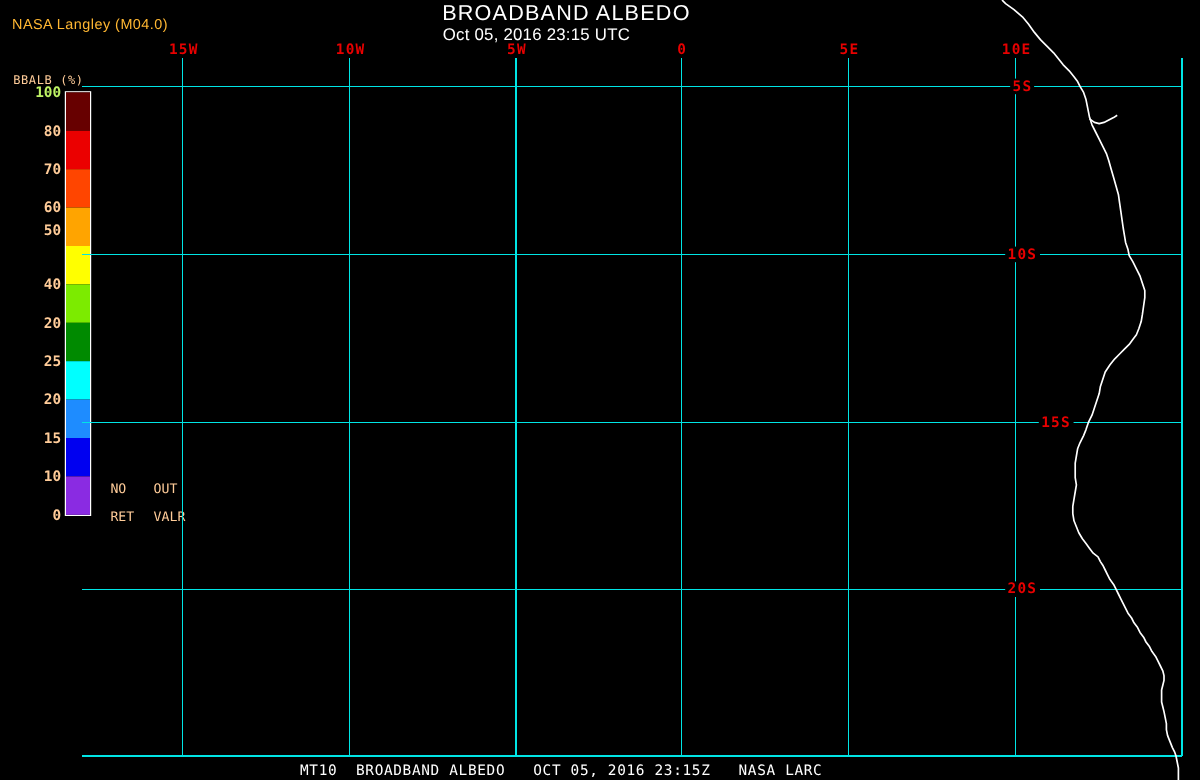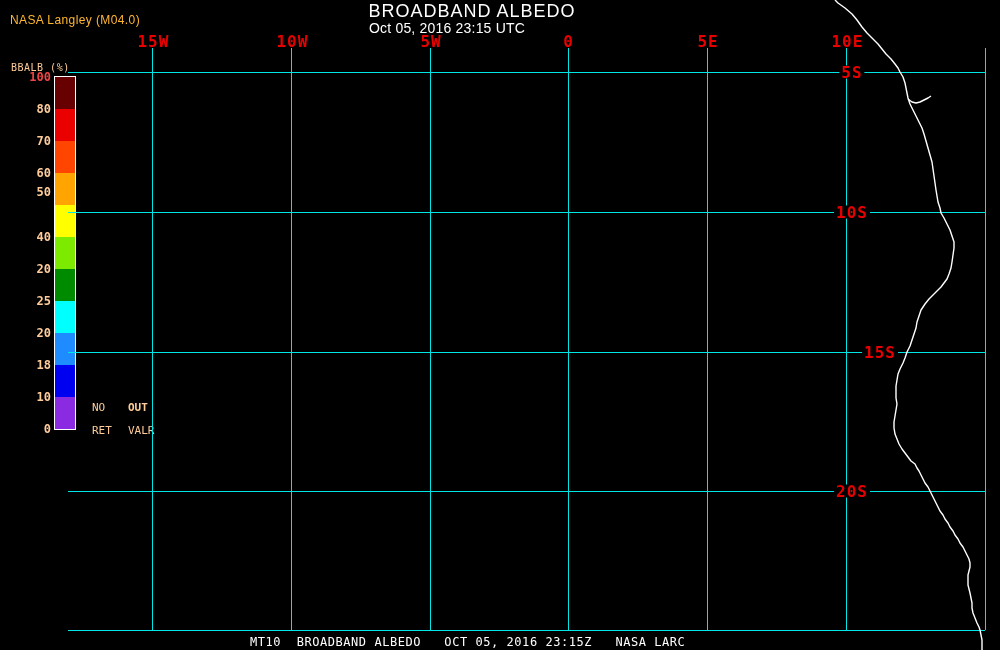--- a/index.html
+++ b/index.html
@@ -10,21 +10,21 @@
               font-size:12px;letter-spacing:0.4px;}
   .title{top:1px;font-family:"Liberation Sans",sans-serif;font-size:18px;
          letter-spacing:1px;color:#fff;transform:translateX(-50%);white-space:pre;}
   .subtitle{top:20px;font-family:"Liberation Sans",sans-serif;font-size:14px;
             letter-spacing:0.2px;color:#fff;transform:translateX(-50%);white-space:pre;}
   .cb-label{left:11px;top:62px;font-size:10px;letter-spacing:0.5px;}
   .cb-frame{left:54px;top:76px;width:20px;height:352px;border:1px solid #fff;}
   .cb-band{width:20px;height:32px;}
   .cb-tick{position:absolute;left:6px;width:45px;text-align:right;
            font-size:12px;font-weight:bold;line-height:12px;}
-  .lon-label,.lat-label{position:absolute;font-size:16px;font-weight:bold;
+  .lon-label,.lat-label{position:absolute;font-size:12px;font-weight:bold;
            letter-spacing:1px;line-height:13px;background:#000;padding:0 2px;
            white-space:pre;z-index:5;}
   .legend{left:92px;top:402px;font-size:11px;line-height:12px;}
   .legend-row{display:flex;gap:14px;margin-bottom:11px;white-space:pre;}
   .legend-cell{min-width:22px;}
   .footer{left:250px;top:635px;font-size:12px;letter-spacing:0.55px;
           color:#fff;white-space:pre;z-index:6;}
   svg{position:absolute;left:0;top:0;z-index:1;}
 </style>
 </head>
@@ -64,36 +64,36 @@
       <div class="cb-band" style="background: rgb(255, 164, 0);"></div>
       <div class="cb-band" style="background: rgb(255, 255, 0);"></div>
       <div class="cb-band" style="background: rgb(124, 235, 0);"></div>
       <div class="cb-band" style="background: rgb(0, 138, 0);"></div>
       <div class="cb-band" style="background: rgb(0, 255, 255);"></div>
       <div class="cb-band" style="background: rgb(30, 140, 255);"></div>
       <div class="cb-band" style="background: rgb(0, 0, 240);"></div>
       <div class="cb-band" style="background: rgb(138, 43, 226);"></div>
     </div>
   <div id="colorbar-ticks">
-      <div class="cb-tick" style="color: #ef4444; top: 71px;">100</div>
+      <div class="cb-tick" style="color: #bef264; top: 71px;">100</div>
       <div class="cb-tick" style="color: rgb(255, 204, 153); top: 103px;">80</div>
       <div class="cb-tick" style="color: rgb(255, 204, 153); top: 135px;">70</div>
       <div class="cb-tick" style="color: rgb(255, 204, 153); top: 167px;">60</div>
       <div class="cb-tick" style="color: rgb(255, 204, 153); top: 186px;">50</div>
       <div class="cb-tick" style="color: rgb(255, 204, 153); top: 231px;">40</div>
       <div class="cb-tick" style="color: rgb(255, 204, 153); top: 263px;">20</div>
       <div class="cb-tick" style="color: rgb(255, 204, 153); top: 295px;">25</div>
       <div class="cb-tick" style="color: rgb(255, 204, 153); top: 327px;">20</div>
-      <div class="cb-tick" style="color: rgb(255, 204, 153); top: 359px;">18</div>
+      <div class="cb-tick" style="color: rgb(255, 204, 153); top: 359px;">15</div>
       <div class="cb-tick" style="color: rgb(255, 204, 153); top: 391px;">10</div>
       <div class="cb-tick" style="color: rgb(255, 204, 153); top: 423px;">0</div>
     </div>
 
   <div class="abs legend" id="legend">
-      <div class="legend-row"><div class="legend-cell" style="color: rgb(255, 204, 153);">NO</div><div class="legend-cell" style="color: rgb(255, 204, 153); font-weight: bold;">OUT</div></div>
+      <div class="legend-row"><div class="legend-cell" style="color: rgb(255, 204, 153);">NO</div><div class="legend-cell" style="color: rgb(255, 204, 153);">OUT</div></div>
       <div class="legend-row"><div class="legend-cell" style="color: rgb(255, 204, 153);">RET</div><div class="legend-cell" style="color: rgb(255, 204, 153);">VALR</div></div>
     </div>
 
   <div id="geo-labels">
       <div class="lon-label" style="color: rgb(232, 0, 0); left: 152px; top: 35px; transform: translateX(-46%);">15W</div>
       <div class="lon-label" style="color: rgb(232, 0, 0); left: 291px; top: 35px; transform: translateX(-46%);">10W</div>
       <div class="lon-label" style="color: rgb(232, 0, 0); left: 430px; top: 35px; transform: translateX(-46%);">5W</div>
       <div class="lon-label" style="color: rgb(232, 0, 0); left: 568px; top: 35px; transform: translateX(-46%);">0</div>
       <div class="lon-label" style="color: rgb(232, 0, 0); left: 707px; top: 35px; transform: translateX(-46%);">5E</div>
       <div class="lon-label" style="color: rgb(232, 0, 0); left: 846px; top: 35px; transform: translateX(-46%); text-align: right;">10E</div>

